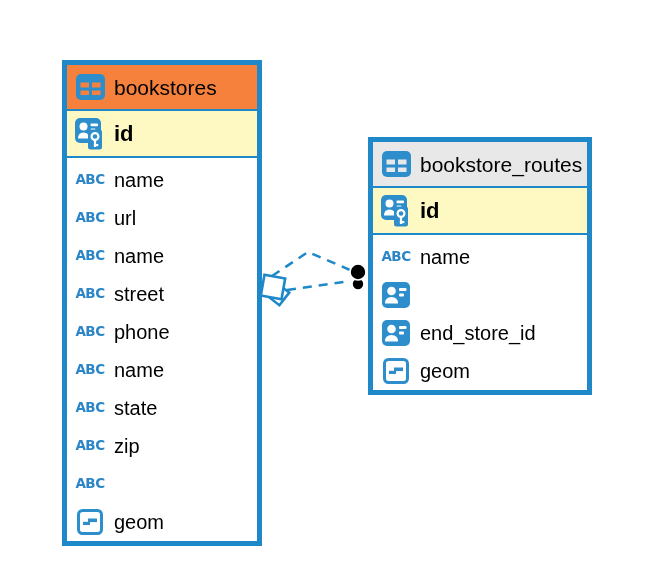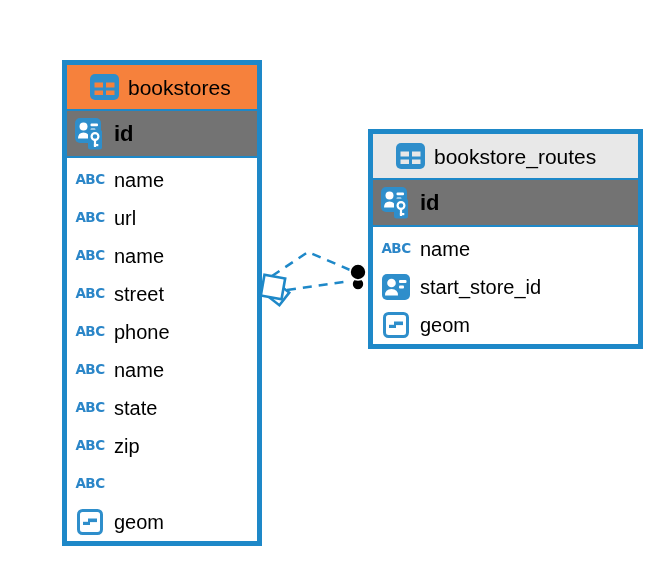--- a/index.html
+++ b/index.html
@@ -11,29 +11,29 @@
   }
   .canvas{position:absolute;inset:0;}
   .connector{position:absolute;left:0;top:0;z-index:3;pointer-events:none;}
   .dash{fill:none;stroke:#1E88C8;stroke-width:2.5;stroke-dasharray:9 7;}
   .dm{fill:#ffffff;stroke:#1E88C8;stroke-width:2.6;}
   .erd-table{
     position:absolute;z-index:2;background:#ffffff;
     border:5px solid #1E88C8;box-sizing:border-box;
   }
   .t-header{
-    height:44px;display:flex;align-items:center;gap:9px;padding:0 22px;
+    height:44px;display:flex;align-items:center;gap:9px;padding:0 8px;
     border-bottom:2px solid #1E88C8;font-size:21px;color:#000;white-space:nowrap;
   }
   .t-header.orange{background:#F6813C;}
   .t-header.gray{background:#E8E8E8;}
   .pk-row{
     height:45px;display:flex;align-items:center;gap:9px;padding:0 8px;
     border-bottom:2px solid #1E88C8;font-weight:bold;font-size:22px;color:#000;
-    background:#737373;
+    background:#fef9c3;
   }
   .t-cols{padding:3px 0 0;}
   .col-row{
     height:38px;display:flex;align-items:center;gap:9px;padding:0 8px;
     font-size:20px;color:#000;white-space:nowrap;background:#fff;
   }
   .icon{
     width:30px;flex:0 0 30px;display:flex;align-items:center;justify-content:center;
     line-height:0;
   }
@@ -152,21 +152,21 @@
     <rect x="1.5" y="1.5" width="23" height="23" rx="4" fill="#fff" stroke="#2E8ECB" stroke-width="3"></rect>
     <rect x="11" y="9.5" width="9" height="3.6" fill="#2E8ECB"></rect>
     <rect x="6" y="12.8" width="7" height="3.2" fill="#2E8ECB"></rect>
             </svg>
           </span>
           <span class="col-label">geom</span>
         </div>
       </div>
   </div>
 
-  <div class="erd-table" style="left:368px;top:129px;width:275px;">
+  <div class="erd-table" style="left:368px;top:137px;width:224px;">
     <div class="t-header gray">
       <span class="icon">
           <svg width="29" height="26" viewBox="0 0 29 26">
     <rect width="29" height="26" rx="5" fill="#2E8ECB"></rect>
     <rect x="4.5" y="8.5" width="8.5" height="5" fill="#E8E8E8"></rect>
     <rect x="16" y="8.5" width="8.5" height="5" fill="#E8E8E8"></rect>
     <rect x="4.5" y="16.5" width="8.5" height="4.5" fill="#E8E8E8"></rect>
     <rect x="16" y="16.5" width="8.5" height="4.5" fill="#E8E8E8"></rect>
           </svg>
         </span>
@@ -198,21 +198,32 @@
         <div class="col-row">
           <span class="icon">
             <svg width="28" height="26" viewBox="0 0 28 26">
     <rect width="28" height="26" rx="5" fill="#2E8ECB"></rect>
     <circle cx="9.5" cy="9" r="4.3" fill="#fff"></circle>
     <path d="M3 21.5 q0 -6.5 6.5 -6.5 q6.5 0 6.5 6.5 z" fill="#fff"></path>
     <rect x="17" y="6" width="7.5" height="3" rx="1" fill="#fff"></rect>
     <rect x="17" y="11.5" width="5" height="3" rx="1" fill="#fff"></rect>
             </svg>
           </span>
-          <span class="col-label">start_store_id</span>
+        </div>
+        <div class="col-row">
+          <span class="icon">
+            <svg width="28" height="26" viewBox="0 0 28 26">
+    <rect width="28" height="26" rx="5" fill="#2E8ECB"></rect>
+    <circle cx="9.5" cy="9" r="4.3" fill="#fff"></circle>
+    <path d="M3 21.5 q0 -6.5 6.5 -6.5 q6.5 0 6.5 6.5 z" fill="#fff"></path>
+    <rect x="17" y="6" width="7.5" height="3" rx="1" fill="#fff"></rect>
+    <rect x="17" y="11.5" width="5" height="3" rx="1" fill="#fff"></rect>
+            </svg>
+          </span>
+          <span class="col-label">end_store_id</span>
         </div>
         <div class="col-row">
           <span class="icon">
             <svg width="26" height="26" viewBox="0 0 26 26">
     <rect x="1.5" y="1.5" width="23" height="23" rx="4" fill="#fff" stroke="#2E8ECB" stroke-width="3"></rect>
     <rect x="11" y="9.5" width="9" height="3.6" fill="#2E8ECB"></rect>
     <rect x="6" y="12.8" width="7" height="3.2" fill="#2E8ECB"></rect>
             </svg>
           </span>
           <span class="col-label">geom</span>

